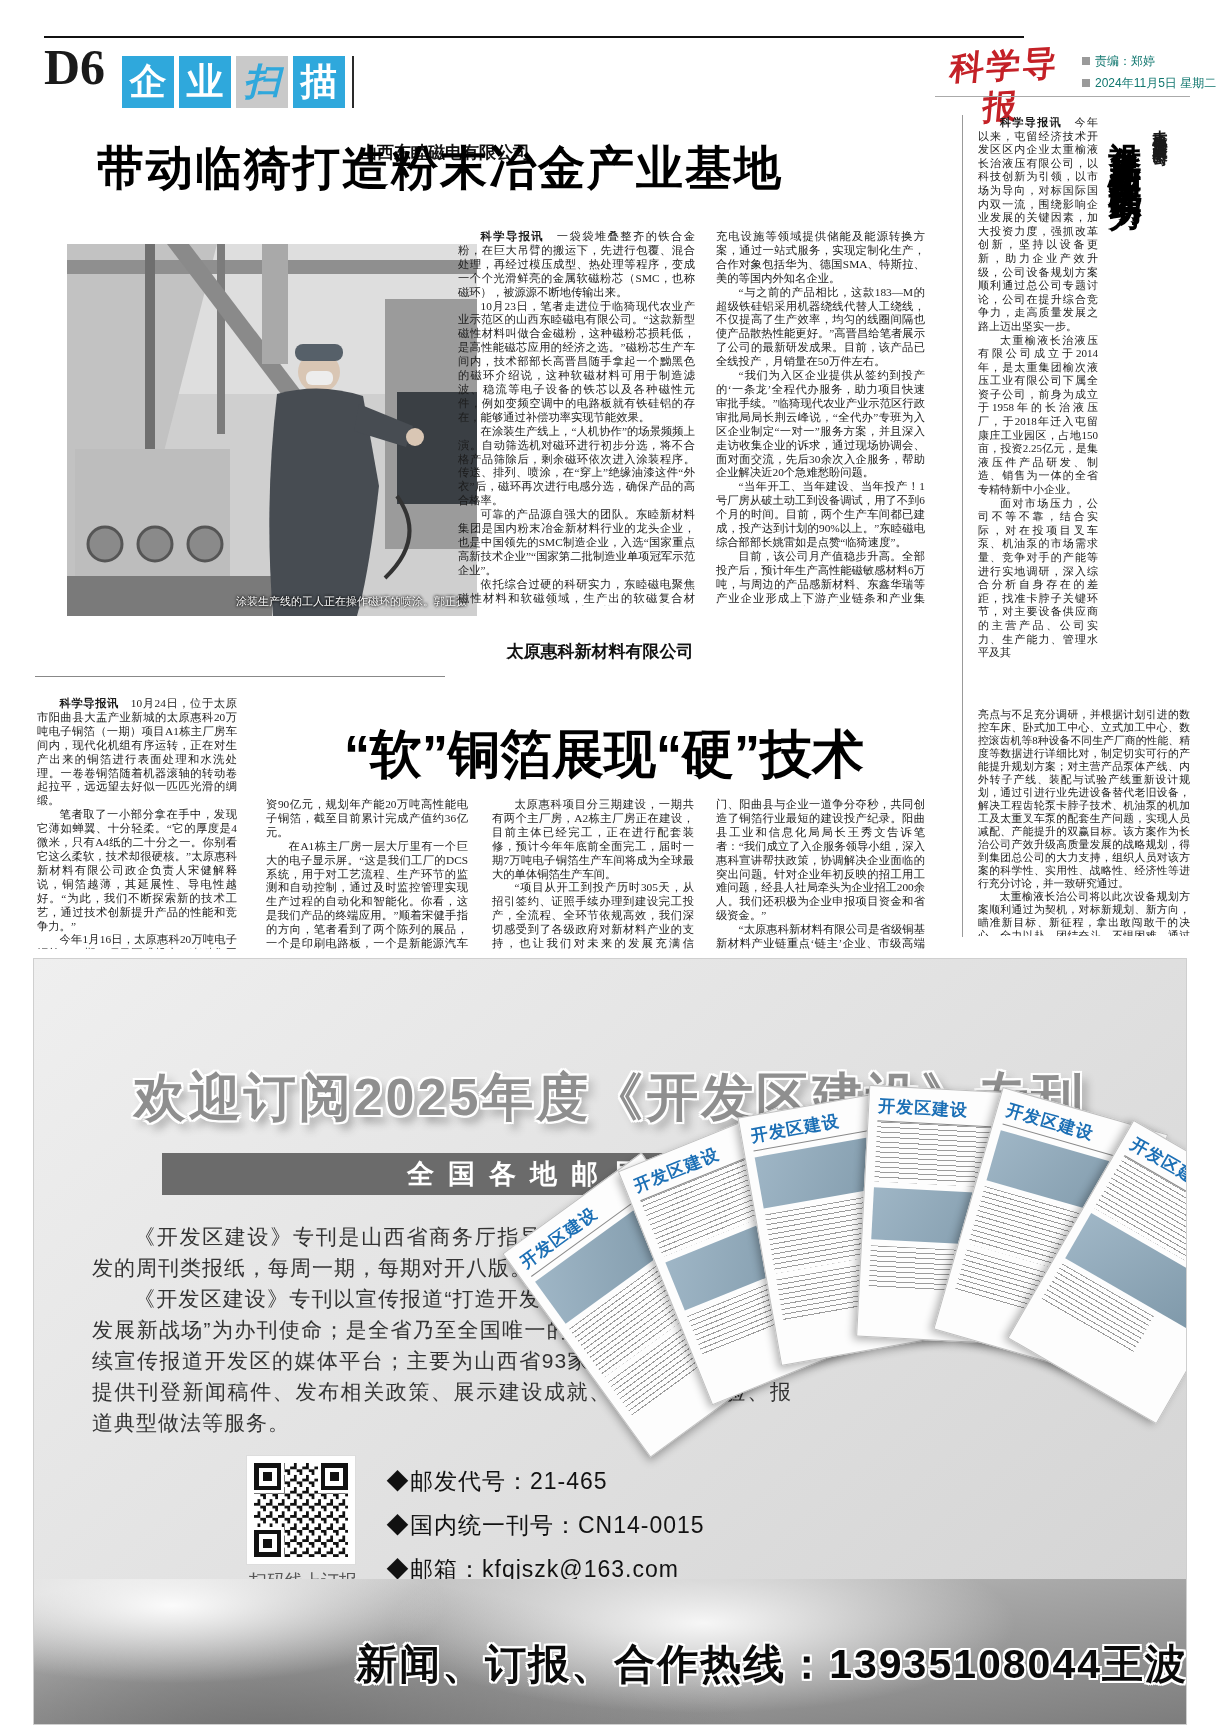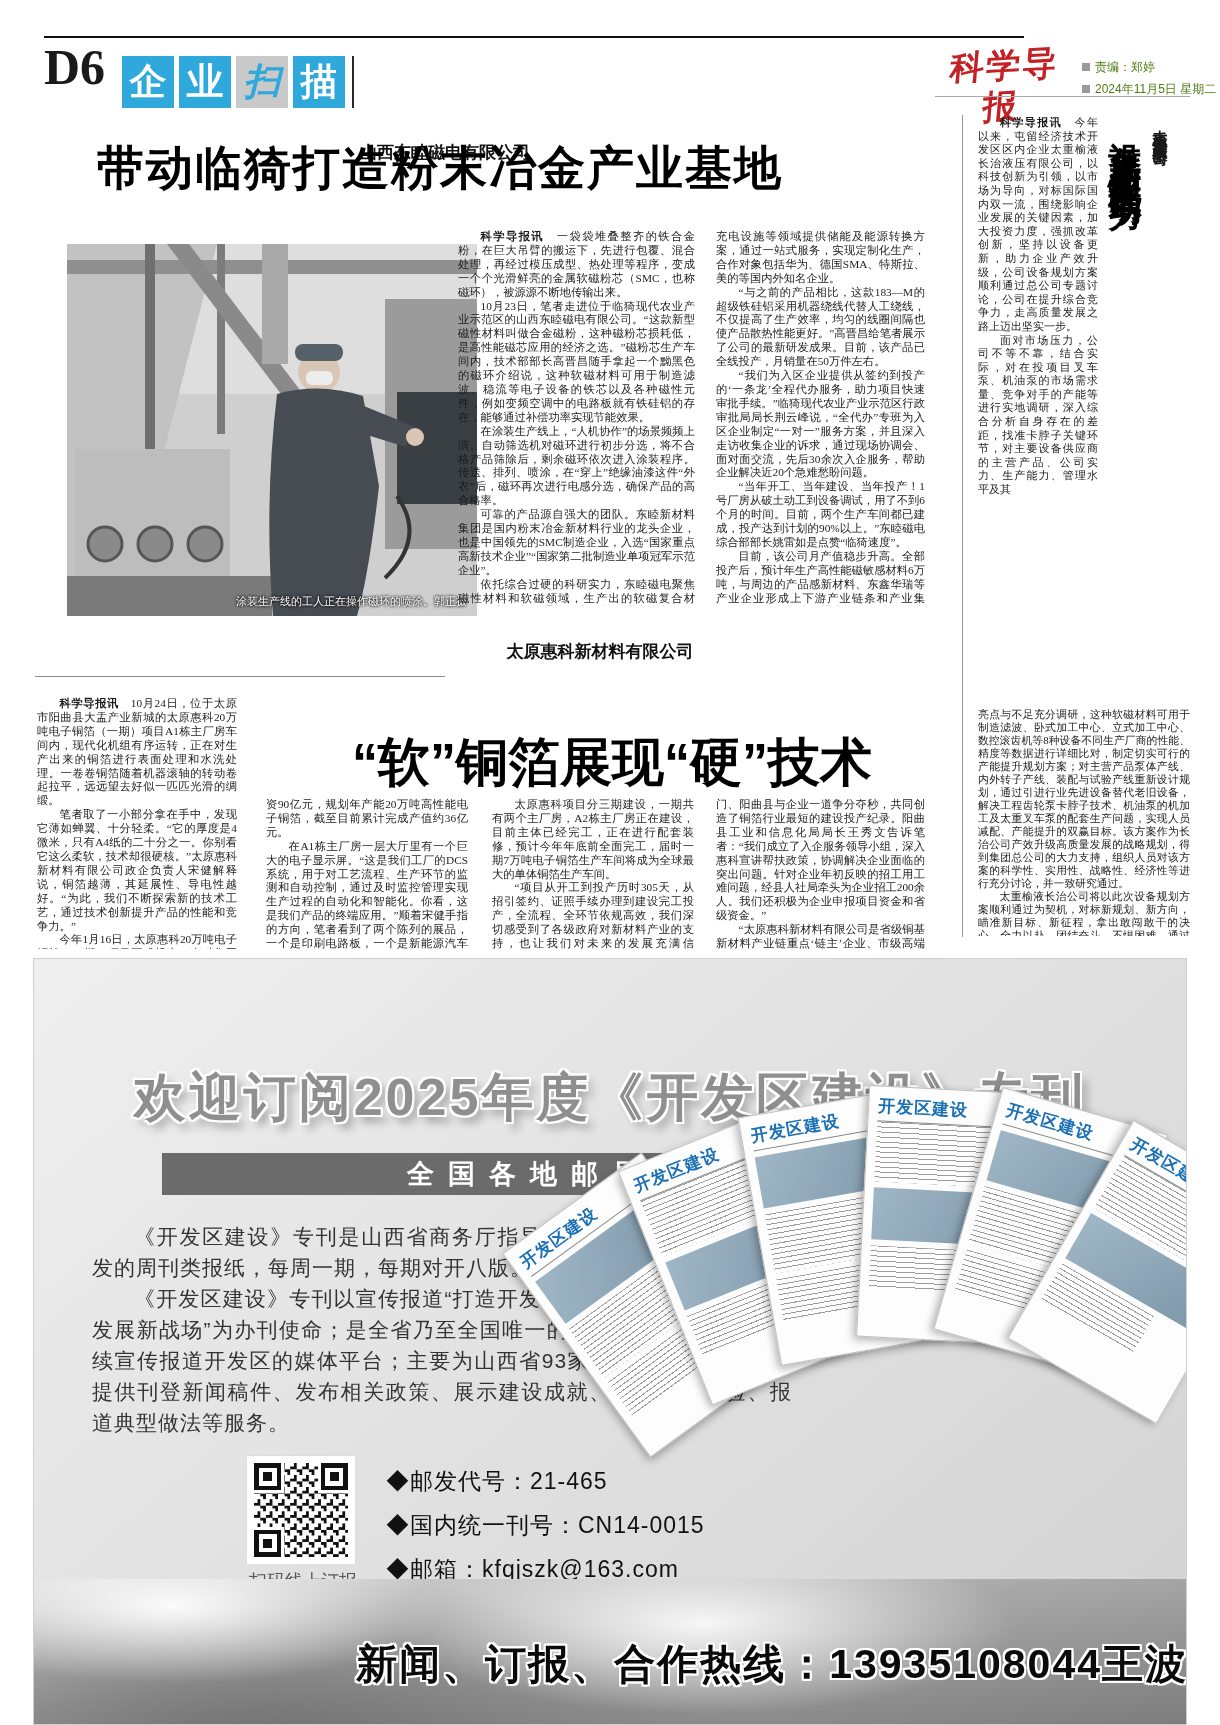--- a/index.html
+++ b/index.html
@@ -10,22 +10,22 @@
   .pagenum{position:absolute;left:44px;top:42px;font-family:"Liberation Serif",serif;
            font-weight:700;font-size:50px;line-height:1;}
   .section-blocks{position:absolute;left:122px;top:56px;display:flex;gap:5px;}
   .sec-block{width:52px;height:52px;background:#2fa8dc;color:#fff;font-family:"Liberation Sans",sans-serif;
              font-weight:700;font-size:37px;line-height:52px;text-align:center;}
   .sec-block.alt{background:#c9c9c9;color:#2fa8dc;font-style:italic;font-family:"Liberation Serif",serif;}
   .blocks-tail{position:absolute;left:352px;top:56px;width:2px;height:52px;background:#2a2a2a;}
   .masthead-logo{position:absolute;left:935px;top:46px;width:135px;text-align:center;color:#c42127;
                  font-family:"Liberation Serif",serif;font-weight:700;font-size:34px;line-height:1.2;
                  transform:skewX(-8deg) rotate(-3deg);letter-spacing:2px;}
-  .hdr-meta{position:absolute;left:1082px;top:56px;font-family:"Liberation Sans",sans-serif;
-            font-size:12px;line-height:22px;color:#4d7c0f;white-space:nowrap;}
+  .hdr-meta{position:absolute;left:1082px;top:50px;font-family:"Liberation Sans",sans-serif;
+            font-size:12px;line-height:22px;color:#0f766e;white-space:nowrap;}
   .hdr-meta .sq{display:inline-block;width:8px;height:8px;background:#9a9a9a;margin-right:5px;}
   .meta-rule{position:absolute;left:935px;top:96px;width:255px;height:1px;background:#aaa;}
   
   .kicker{position:absolute;text-align:center;font-family:"Liberation Sans",sans-serif;
           font-size:17px;font-weight:600;color:#111;}
   .main-kicker{left:250px;top:116px;width:390px;margin-top:25px;}
   .main-headline{position:absolute;left:70px;top:140px;width:740px;margin:0;text-align:center;
                  font-family:"Liberation Sans",sans-serif;font-weight:900;font-size:47px;
                  letter-spacing:2px;line-height:1.2;color:#000;}
   .photo{position:absolute;left:51px;top:228px;width:410px;height:372px;margin:16px;overflow:hidden;}
@@ -50,21 +50,21 @@
   .ra-headline{writing-mode:vertical-rl;font-family:"Liberation Sans",sans-serif;font-weight:900;
                font-size:33px;letter-spacing:4px;line-height:46px;height:575px;margin-left:4px;color:#000;}
   .ra-company{writing-mode:vertical-rl;font-family:"Liberation Sans",sans-serif;font-weight:600;
               font-size:15px;letter-spacing:2px;height:210px;margin-left:2px;margin-top:2px;}
   .ra-bottom{margin-top:10px;height:228px;overflow:hidden;text-align:justify;
              font-size:10.8px;line-height:13px;}
   .ra-bottom p{margin:0;text-indent:2em;}
   .ra-bottom p.cont{text-indent:0;}
   
   .mid-kicker{left:330px;top:640px;width:540px;}
-  .mid-headline{position:absolute;left:320px;top:718px;width:560px;margin:12px;text-align:center;
+  .mid-headline{position:absolute;left:320px;top:718px;width:560px;margin:4px;text-align:center;
                 font-family:"Liberation Sans",sans-serif;font-weight:900;font-size:52px;
                 line-height:1.25;color:#000;}
   .mcol1{left:37px;top:697px;width:200px;height:252px;}
   .mcol2{left:266px;top:798px;width:202px;height:152px;}
   .mcol3{left:492px;top:798px;width:202px;height:152px;}
   .mcol4{left:716px;top:798px;width:209px;height:152px;}
   
   .ad{position:absolute;left:33px;top:958px;width:1154px;height:767px;overflow:hidden;
       background:linear-gradient(140deg,#efefef 0%,#e2e2e2 45%,#d2d2d2 100%);
       border:1px solid #cfcfcf;box-sizing:border-box;}
@@ -185,27 +185,28 @@
     <p><span>目前，该公司月产值稳步升高。全部投产后，预计年生产高性能磁敏感材料6万吨，与周边的产品感新材料、东鑫华瑞等产业企业形成上下游产业链条和产业集群，推动临猗打造规模大、链条全的粉末冶金产业基地。</span></p>
   </div>
 
   <div class="vdiv"></div>
   <div class="hdiv"></div>
 
   <div class="ra">
     <div class="ra-top">
       <div class="ra-text">
         <p><b>科学导报讯</b><span>　今年以来，屯留经济技术开发区区内企业太重榆液长治液压有限公司，以科技创新为引领，以市场为导向，对标国际国内双一流，围绕影响企业发展的关键因素，加大投资力度，强抓改革创新，坚持以设备更新，助力企业产效升级，公司设备规划方案顺利通过总公司专题讨论，公司在提升综合竞争力，走高质量发展之路上迈出坚实一步。</span></p>
+        <p>太重榆液长治液压有限公司成立于2014年，是太重集团榆次液压工业有限公司下属全资子公司，前身为成立于1958年的长治液压厂，于2018年迁入屯留康庄工业园区，占地150亩，投资2.25亿元，是集液压件产品研发、制造、销售为一体的全省专精特新中小企业。</p>
         <p>面对市场压力，公司不等不靠，结合实际，对在投项目叉车泵、机油泵的市场需求量、竞争对手的产能等进行实地调研，深入综合分析自身存在的差距，找准卡脖子关键环节，对主要设备供应商的主营产品、公司实力、生产能力、管理水平及其</p>
       </div>
       <div class="ra-headline">设备更新为产业快跑注入强劲动力</div>
       <div class="ra-company">太重榆液长治液压有限公司</div>
     </div>
     <div class="ra-bottom">
-      <p class="cont">亮点与不足充分调研，这种软磁材料可用于制造滤波、卧式加工中心、立式加工中心、数控滚齿机等8种设备不同生产厂商的性能、精度等数据进行详细比对，制定切实可行的产能提升规划方案；对主营产品泵体产线、内外转子产线、装配与试验产线重新设计规划，通过引进行业先进设备替代老旧设备，解决工程齿轮泵卡脖子技术、机油泵的机加工及太重叉车泵的配套生产问题，实现人员减配、产能提升的双赢目标。该方案作为长治公司产效升级高质量发展的战略规划，得到集团总公司的大力支持，组织人员对该方案的科学性、实用性、战略性、经济性等进行充分讨论，并一致研究通过。</p>
+      <p class="cont">亮点与不足充分调研，并根据计划引进的数控车床、卧式加工中心、立式加工中心、数控滚齿机等8种设备不同生产厂商的性能、精度等数据进行详细比对，制定切实可行的产能提升规划方案；对主营产品泵体产线、内外转子产线、装配与试验产线重新设计规划，通过引进行业先进设备替代老旧设备，解决工程齿轮泵卡脖子技术、机油泵的机加工及太重叉车泵的配套生产问题，实现人员减配、产能提升的双赢目标。该方案作为长治公司产效升级高质量发展的战略规划，得到集团总公司的大力支持，组织人员对该方案的科学性、实用性、战略性、经济性等进行充分讨论，并一致研究通过。</p>
       <p><span>太重榆液长治公司将以此次设备规划方案顺利通过为契机，对标新规划、新方向，瞄准新目标、新征程，拿出敢闯敢干的决心，全力以赴、团结奋斗、不惧困难，通过产线改革、产能提升、市场攻坚，推动企业转型升级取得新突破，为公司高质量发展奠定坚实的基础。</span></p>
     </div>
   </div>
 
   <div class="kicker mid-kicker">太原惠科新材料有限公司</div>
   <h2 class="mid-headline">“软”铜箔展现“硬”技术</h2>
 
   <div class="bodycol mcol1">
     <p><b>科学导报讯</b><span>　10月24日，位于太原市阳曲县大盂产业新城的太原惠科20万吨电子铜箔（一期）项目A1栋主厂房车间内，现代化机组有序运转，正在对生产出来的铜箔进行表面处理和水洗处理。一卷卷铜箔随着机器滚轴的转动卷起拉平，远远望去好似一匹匹光滑的绸缎。</span></p>
     <p>笔者取了一小部分拿在手中，发现它薄如蝉翼、十分轻柔。“它的厚度是4微米，只有A4纸的二十分之一。你别看它这么柔软，技术却很硬核。”太原惠科新材料有限公司政企负责人宋健解释说，铜箔越薄，其延展性、导电性越好。“为此，我们不断探索新的技术工艺，通过技术创新提升产品的性能和竞争力。”</p>

